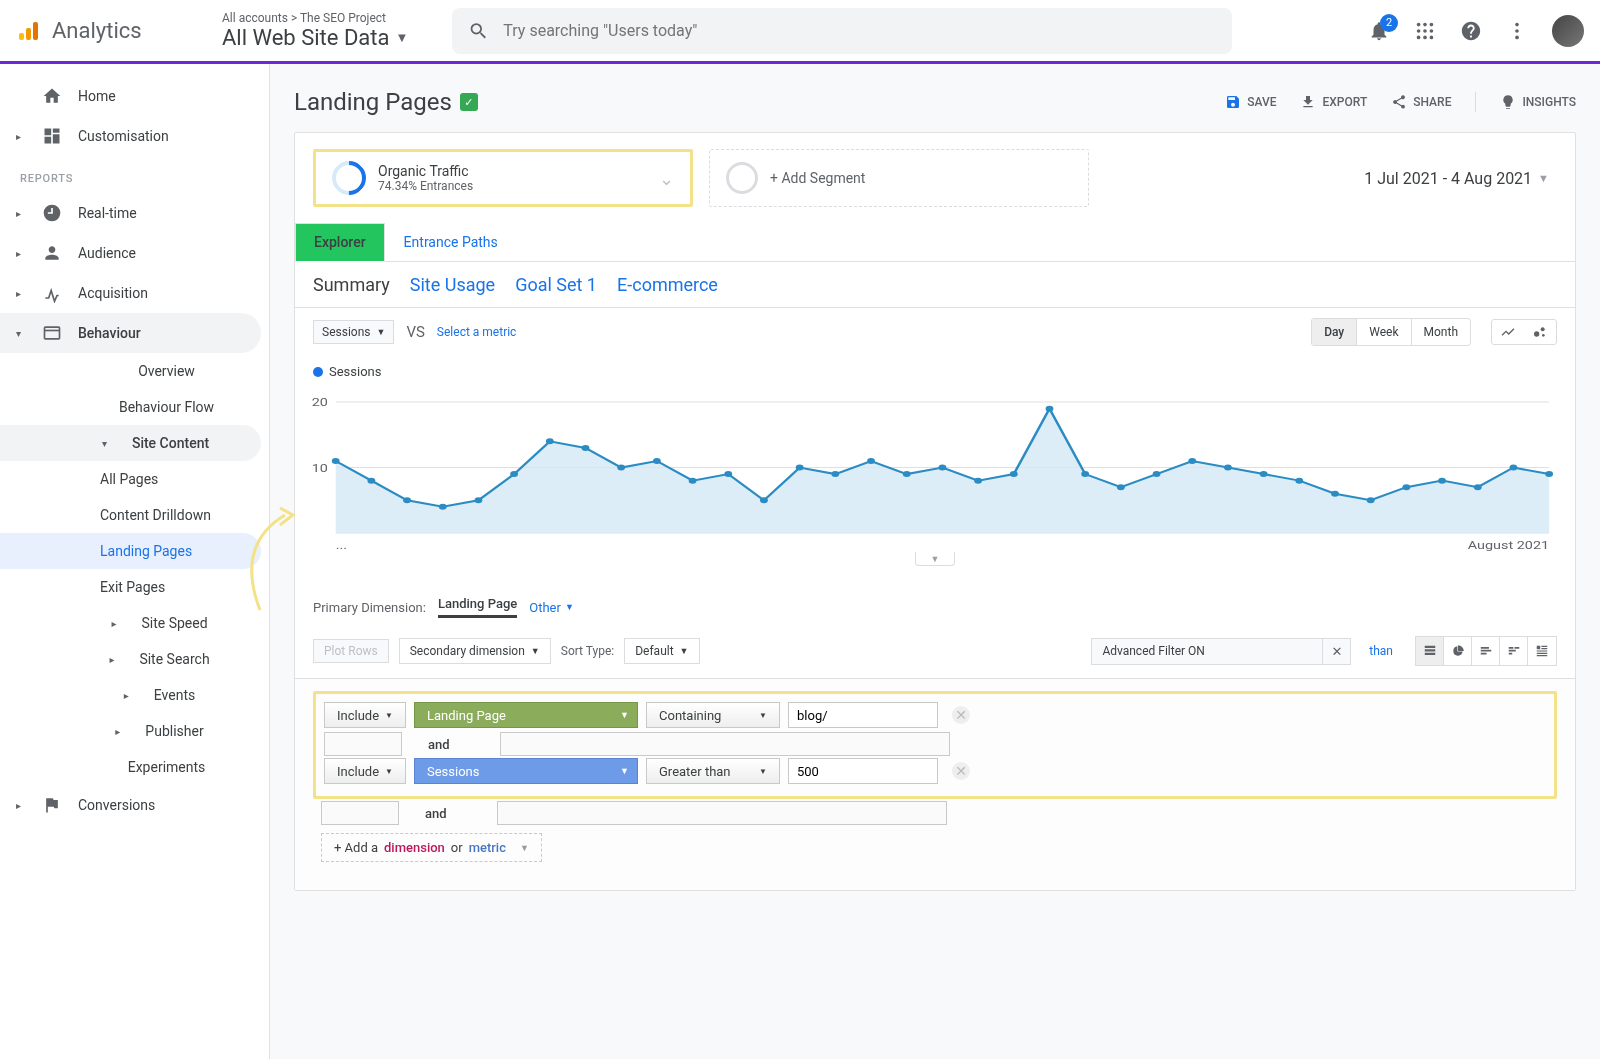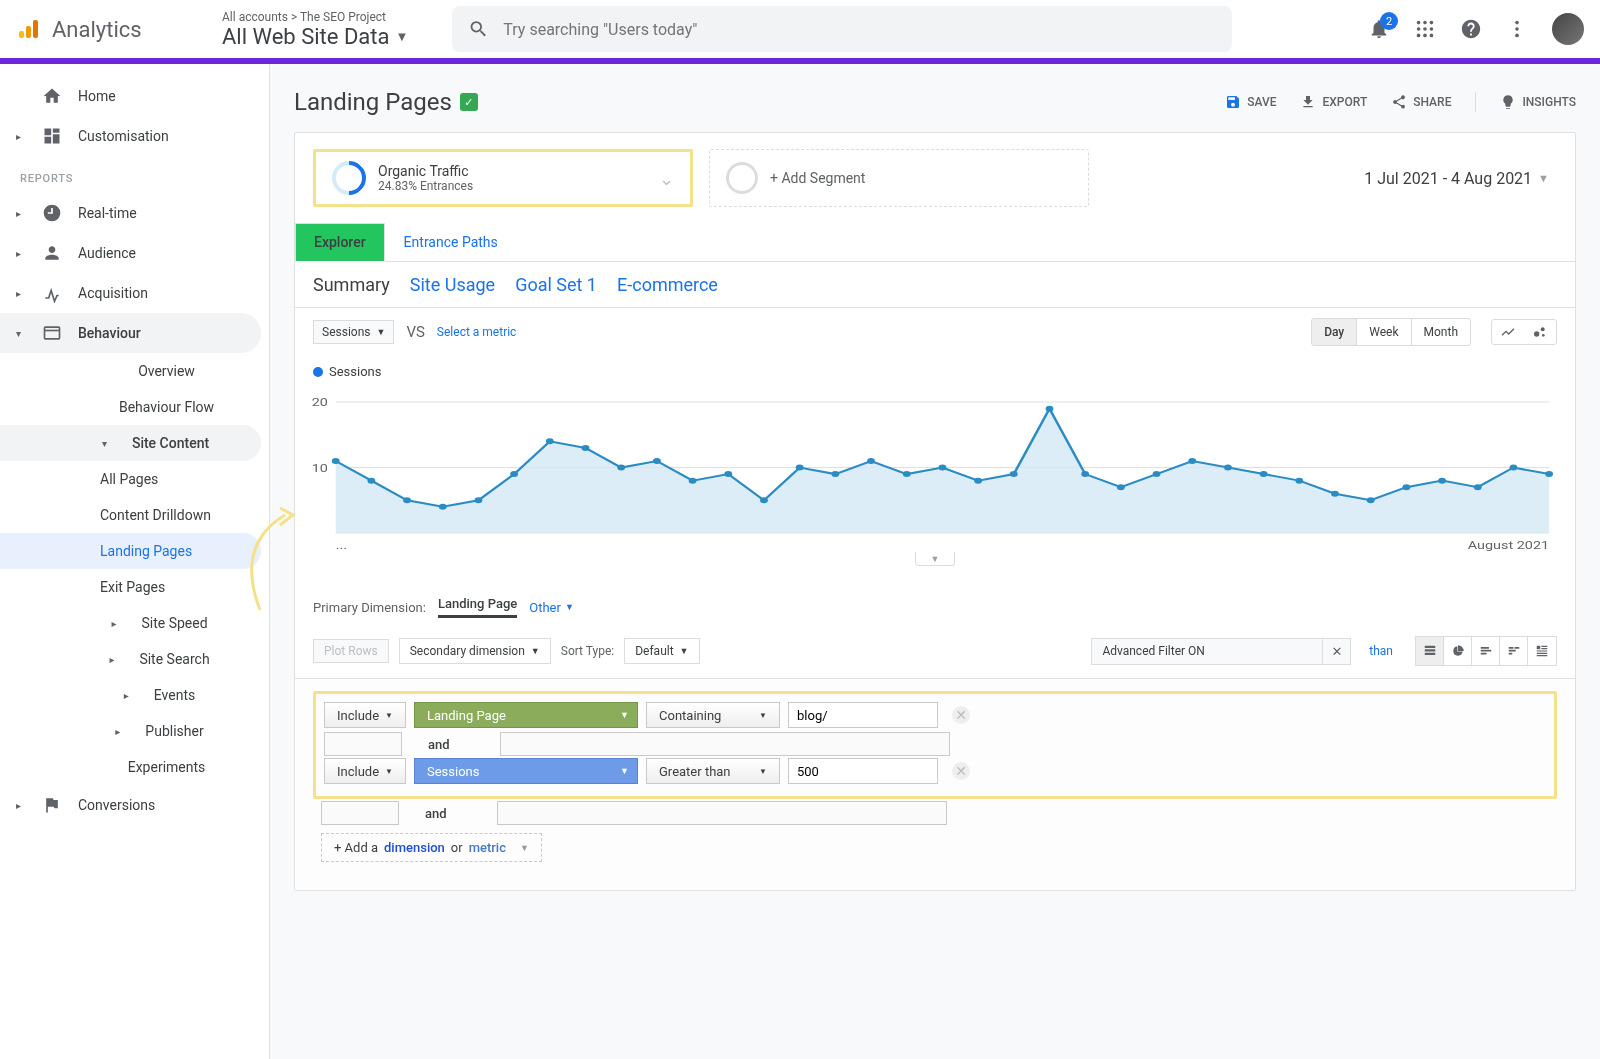--- a/index.html
+++ b/index.html
@@ -1,19 +1,19 @@
 <!DOCTYPE html>
 <html><head>
 <meta charset="utf-8">
 <style>
 * { box-sizing: border-box; margin: 0; padding: 0; font-family: Roboto, Arial, sans-serif; }
 body { background: #fff; color: #3c4043; font-size: 13px; width: 1600px; height: 1059px; overflow: hidden; }
 
 
-.topbar { display: flex; align-items: center; height: 64px; border-bottom: 6px solid #6d28d9; padding: 0 16px; gap: 16px; }
+.topbar { display: flex; align-items: center; height: 64px; border-bottom: 3px solid #6d28d9; padding: 0 16px; gap: 16px; }
 .logo { display: flex; align-items: center; gap: 12px; width: 190px; }
 .logo-icon { width: 24px; height: 24px; }
 .logo-text { font-size: 22px; color: #5f6368; }
 .account-block { display: flex; flex-direction: column; }
 .breadcrumb { font-size: 12px; color: #5f6368; }
 .view-name { font-size: 22px; color: #3c4043; display: flex; align-items: center; gap: 6px; }
 .search-wrap { flex: 1; max-width: 780px; margin-left: 28px; }
 .search { display: flex; align-items: center; background: #f1f3f4; border-radius: 8px; height: 46px; padding: 0 16px; gap: 14px; }
 .search input { border: none; background: transparent; font-size: 16px; width: 100%; outline: none; color: #5f6368; }
 .topbar-right { display: flex; align-items: center; gap: 24px; margin-left: auto; }
@@ -111,21 +111,21 @@
 .btn-dim { background: #8aac5b; color: #fff; border: 1px solid #759548; width: 224px; justify-content: space-between; padding: 4px 8px 4px 12px; }
 .btn-metric { background: #6e9be8; color: #fff; border: 1px solid #5a84cf; width: 224px; justify-content: space-between; padding: 4px 8px 4px 12px; }
 .btn-op { width: 134px; justify-content: space-between; }
 .txt-input { border: 1px solid #c9c9c9; padding: 3px 8px; font-size: 13px; width: 150px; height: 26px; background:#fff; }
 .filter-del { color: #bbb; font-size: 14px; width: 18px; height: 18px; border-radius: 50%; background: #eee; display: flex; align-items: center; justify-content: center; cursor: pointer; margin-left: 6px; }
 .and-row { display: flex; align-items: center; gap: 8px; margin: 2px 0; }
 .and-box { width: 78px; height: 24px; border: 1px solid #c9c9c9; background: #fafafa; }
 .and-label { font-weight: 500; font-size: 13px; color: #3c4043; padding-left: 18px; }
 .and-field { flex: 0 0 450px; height: 24px; border: 1px solid #c9c9c9; background: #fafafa; }
 .add-dim-btn { border: 1px dashed #c9c9c9; padding: 6px 12px; font-size: 13px; color: #3c4043; cursor: pointer; display: inline-flex; align-items: center; gap: 6px; margin-top: 6px; }
-.add-dim-btn .dim-word { color: #1d4ed8; font-weight: 500; }
+.add-dim-btn .dim-word { color: #be185d; font-weight: 500; }
 .add-dim-btn .met-word { color: #4a77c4; font-weight: 500; }
 
 .yellow-arrow { position: absolute; }
 svg { display: block; }
 </style>
 </head>
 <body>
 
 <div class="topbar">
   <div class="logo">
@@ -312,21 +312,21 @@
           </div>
       </div>
     </div>
 
     <div class="report-card">
       <div class="segments">
         <div class="segment-box highlight">
           <div class="seg-ring"></div>
           <div>
             <div class="seg-title">Organic Traffic</div>
-            <div class="seg-sub">24.83% Entrances</div>
+            <div class="seg-sub">74.34% Entrances</div>
           </div>
           <div class="seg-chev">⌄</div>
         </div>
         <div class="segment-box seg-add">
           <div class="seg-add-ring"></div>
           <div class="seg-title" style="color:#5f6368">+ Add Segment</div>
         </div>
         <div class="date-range">
             <span>1 Jul 2021 - 4 Aug 2021</span>
             <span style="font-size:11px;color:#9aa0a6">▼</span>

